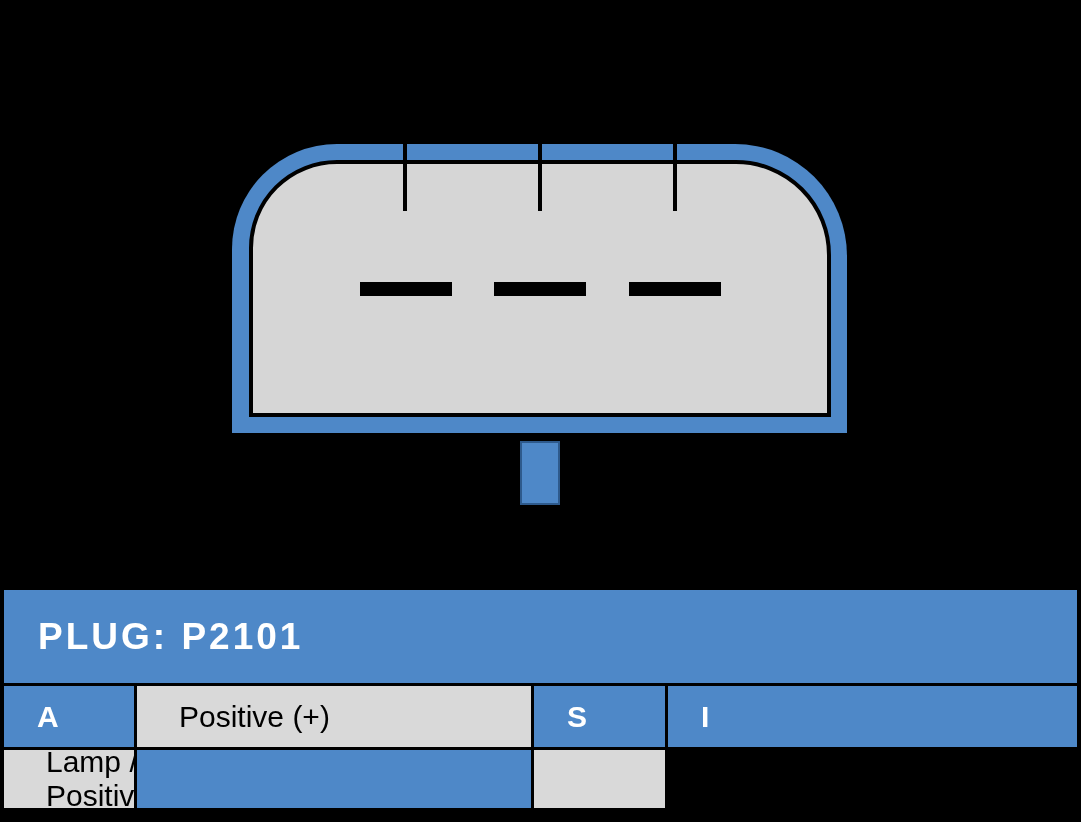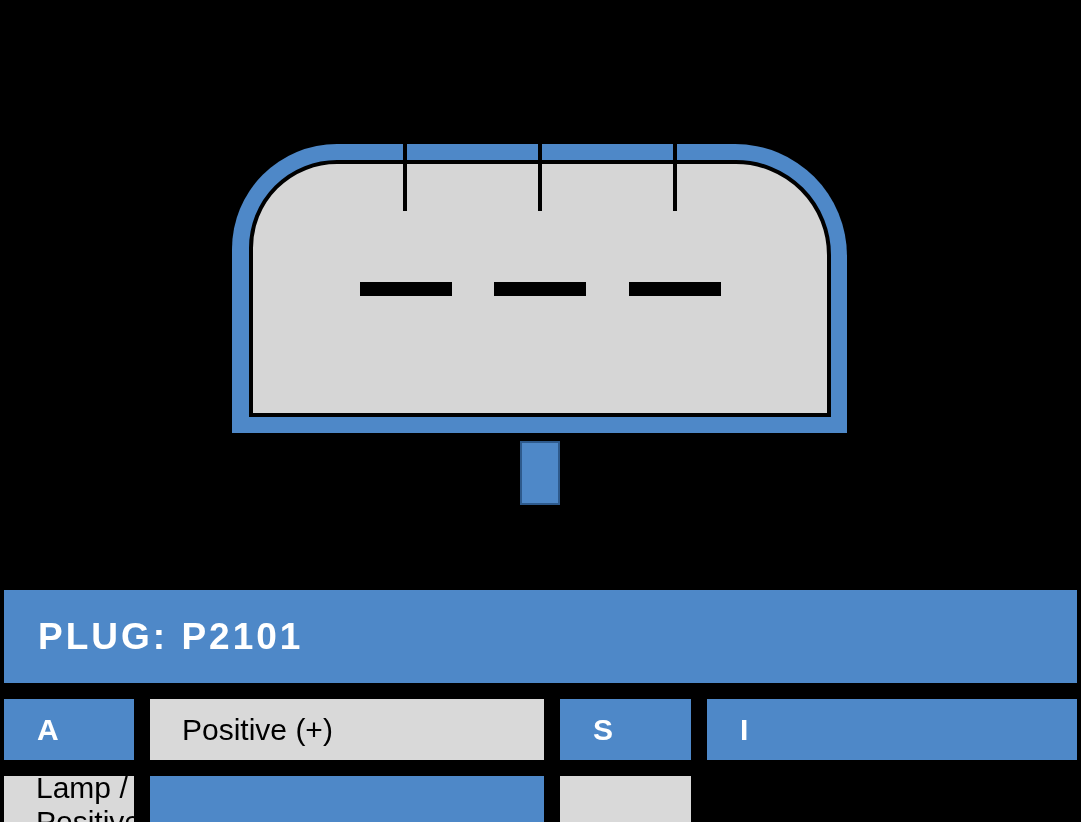--- a/index.html
+++ b/index.html
@@ -60,21 +60,21 @@
 
   
   .pinout-table{
     position:absolute;left:0;top:590px;
     width:1081px;height:232px;
     box-sizing:border-box;
     background:var(--line_black,#000);
     display:grid;
     grid-template-columns:130px 394px 131px 1fr;
     grid-template-rows:93px 61px 58px;
-    gap:16px;
+    gap:3px;
     padding:0 4px 7px 4px;
   }
   .title-bar{
     grid-column:1 / -1;
     background:var(--accent_blue,#4E88C8);
     display:flex;align-items:center;
     padding-left:34px;
   }
   .title-bar .title-text{
     color:var(--title_text,#fff);
@@ -86,21 +86,21 @@
     color:var(--title_text,#fff);
     font-size:30px;font-weight:600;
     display:flex;align-items:center;
     padding-left:33px;
   }
   .desc-cell{
     background:var(--cell_gray,#D9D9D9);
     color:var(--line_black,#000);
     font-size:30px;font-weight:400;
     display:flex;align-items:center;
-    padding-left:32px;
+    padding-left:42px;
   }
 </style>
 </head>
 <body>
 
 <div id="stage">
 
   <div class="housing-outer">
     <div class="housing-inner"></div>
     <div class="pin-line p1"></div>

